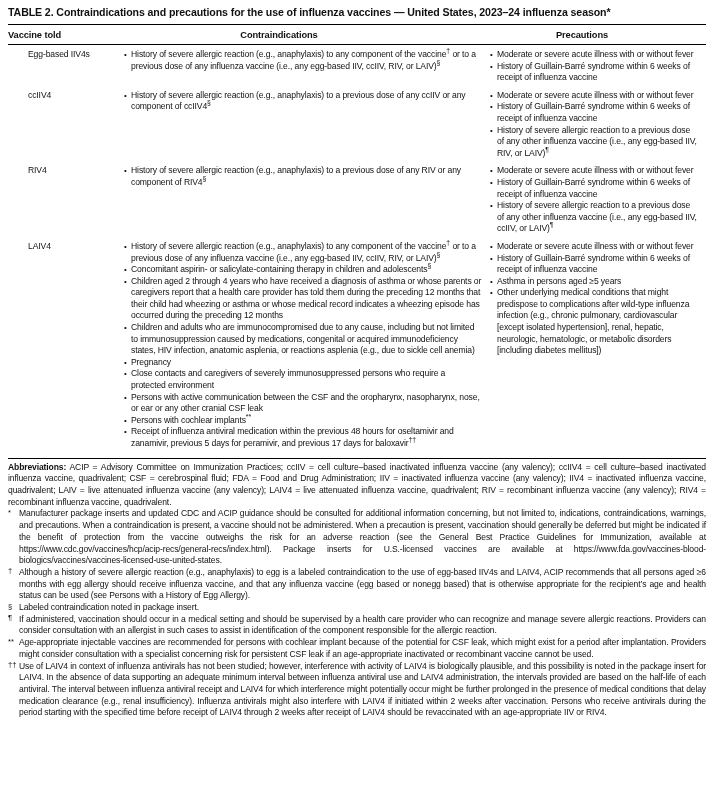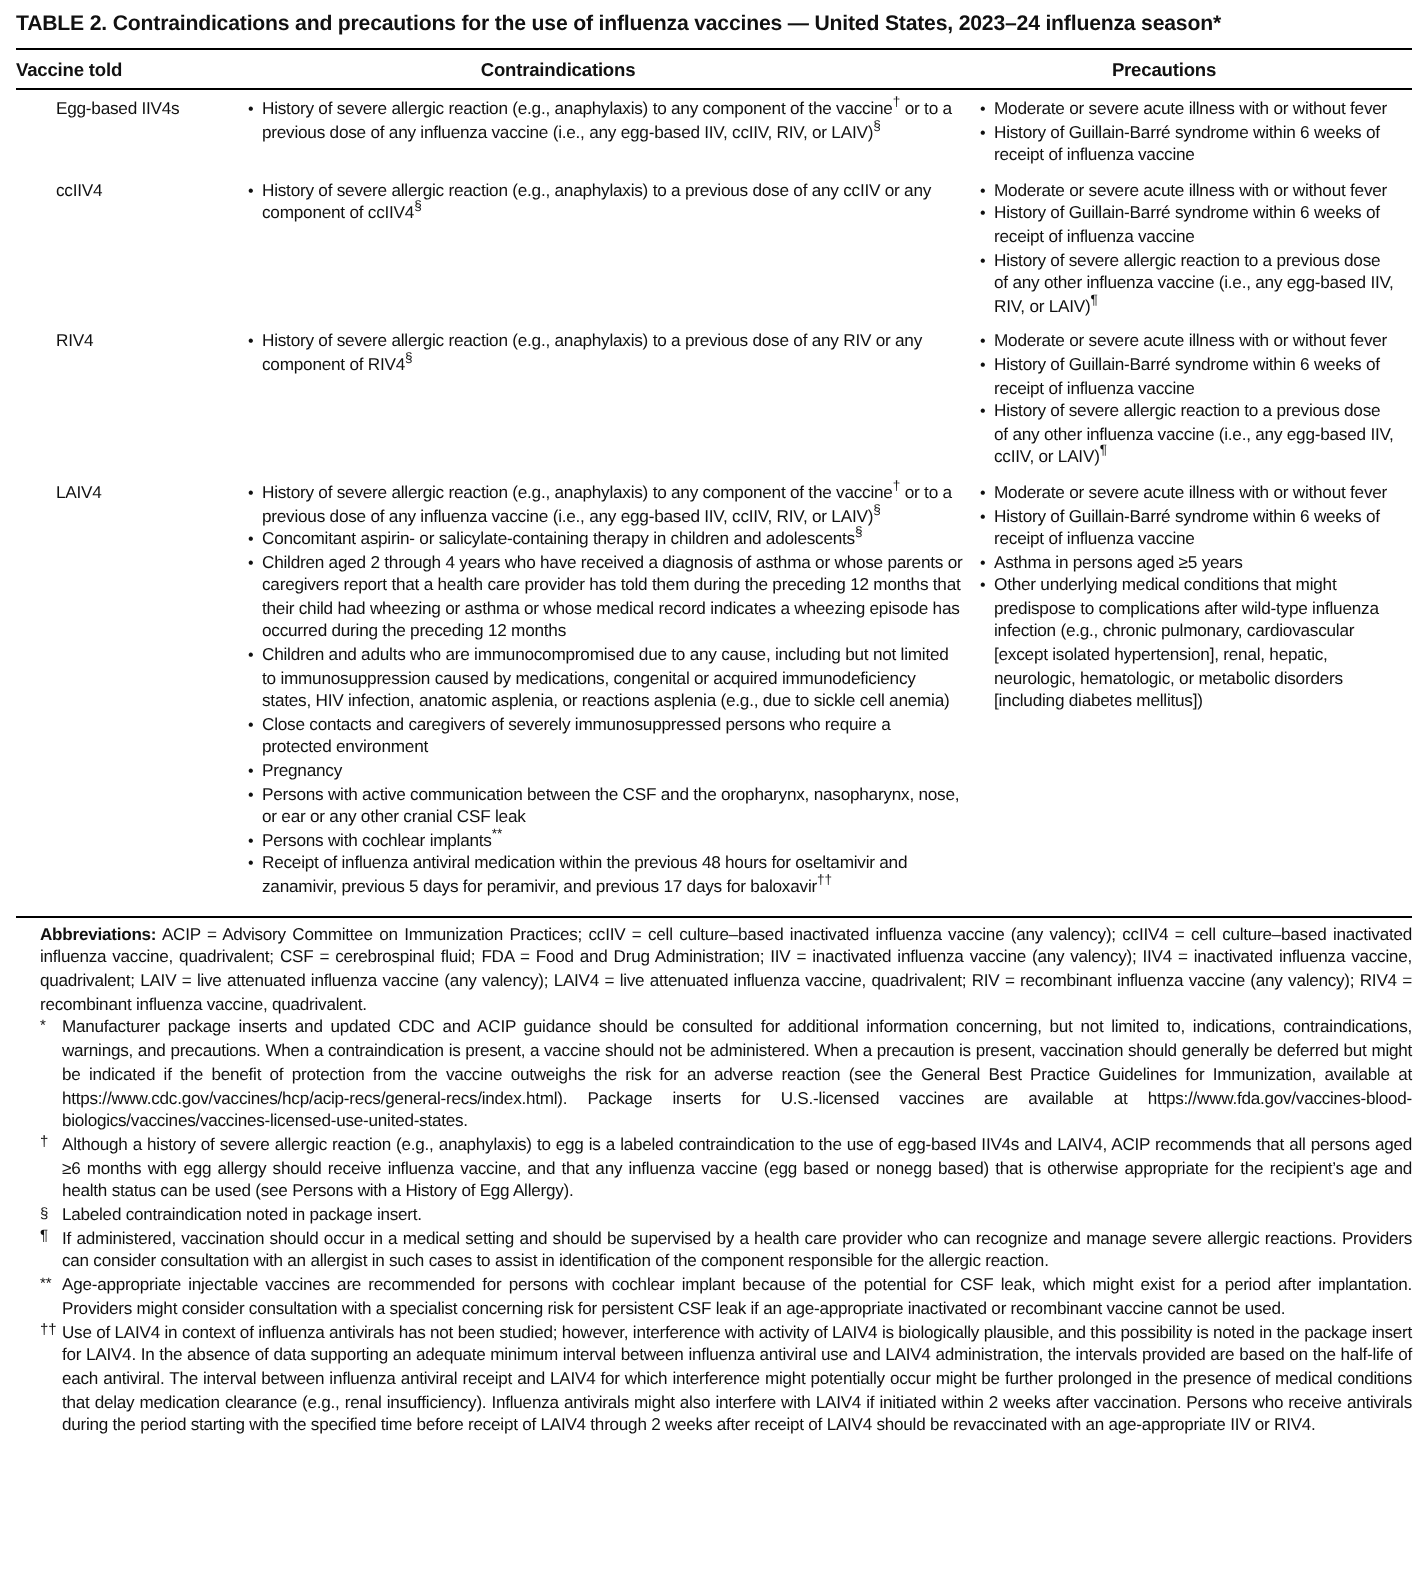--- a/index.html
+++ b/index.html
@@ -27,21 +27,20 @@
     font-size:8.6px; line-height:11.6px; letter-spacing:-0.12px;
   }
   .vtype { padding-right:4px;margin-left:20px; }
   ul.blist { margin:0; padding:0 8px 0 0; list-style:none; }
   .blist li { position:relative; padding-left:7px; }
   .blist li::before { content:"•"; position:absolute; left:0; top:0; font-size:8px; }
   sup { font-size:6.8px; line-height:0; vertical-align:super; letter-spacing:0; }
   .abbr, .footnote {
     font-size:8.55px; line-height:11.7px; letter-spacing:-0.12px;
     text-align:justify;
-    margin-left:12px;
   }
   .abbr { padding-top:3px; }
   .footnote { position:relative; padding-left:11px; }
   .fmarker { position:absolute; left:0; top:-1.5px; font-size:7.5px; letter-spacing:0; }
 </style>
 </head>
 <body>
 
 <div class="page">
 
@@ -92,22 +91,22 @@
         </ul>
     </div>
 
     <div class="trow">
       <div class="c1 vtype">LAIV4</div>
       <ul class="c2 blist">
           <li>History of severe allergic reaction (e.g., anaphylaxis) to any component of the vaccine<sup>†</sup> or to a previous dose of any influenza vaccine (i.e., any egg-based IIV, ccIIV, RIV, or LAIV)<sup>§</sup></li>
           <li>Concomitant aspirin- or salicylate-containing therapy in children and adolescents<sup>§</sup></li>
           <li>Children aged 2 through 4 years who have received a diagnosis of asthma or whose parents or caregivers report that a health care provider has told them during the preceding 12 months that their child had wheezing or asthma or whose medical record indicates a wheezing episode has occurred during the preceding 12 months</li>
           <li>Children and adults who are immunocompromised due to any cause, including but not limited to immunosuppression caused by medications, congenital or acquired immunodeficiency states, HIV infection, anatomic asplenia, or reactions asplenia (e.g., due to sickle cell anemia)</li>
+          <li>Pregnancy</li>
           <li>Close contacts and caregivers of severely immunosuppressed persons who require a protected environment</li>
-          <li>Pregnancy</li>
           <li>Persons with active communication between the CSF and the oropharynx, nasopharynx, nose, or ear or any other cranial CSF leak</li>
           <li>Persons with cochlear implants<sup>**</sup></li>
           <li>Receipt of influenza antiviral medication within the previous 48 hours for oseltamivir and zanamivir, previous 5 days for peramivir, and previous 17 days for baloxavir<sup>††</sup></li>
         </ul>
       <ul class="c3 blist">
           <li>Moderate or severe acute illness with or without fever</li>
           <li>History of Guillain-Barré syndrome within 6 weeks of receipt of influenza vaccine</li>
           <li>Asthma in persons aged ≥5 years</li>
           <li>Other underlying medical conditions that might predispose to complications after wild-type influenza infection (e.g., chronic pulmonary, cardiovascular [except isolated hypertension], renal, hepatic, neurologic, hematologic, or metabolic disorders [including diabetes mellitus])</li>
         </ul>

